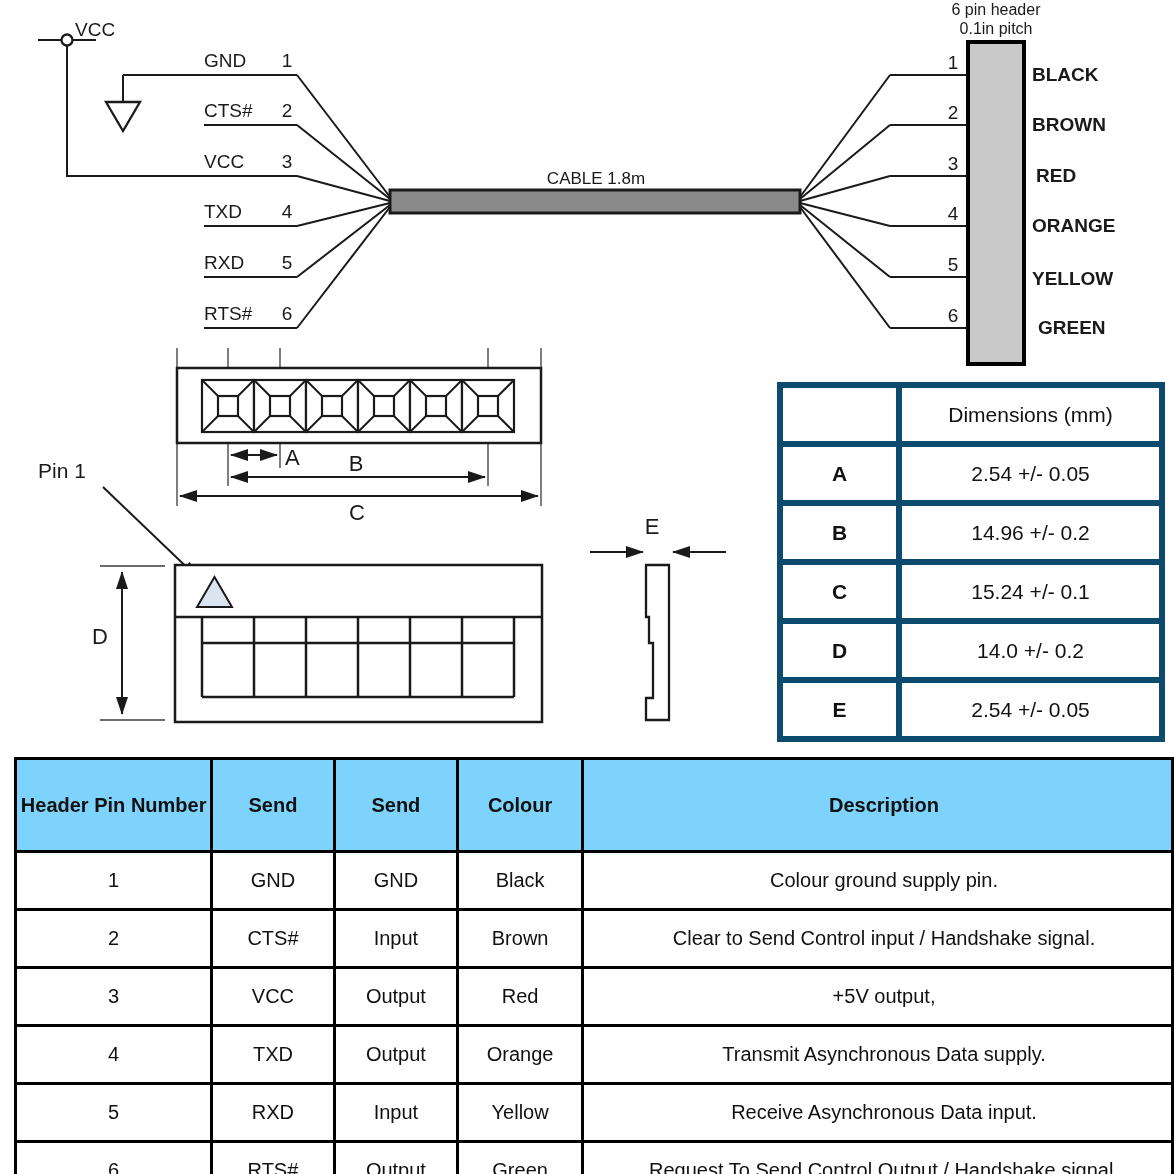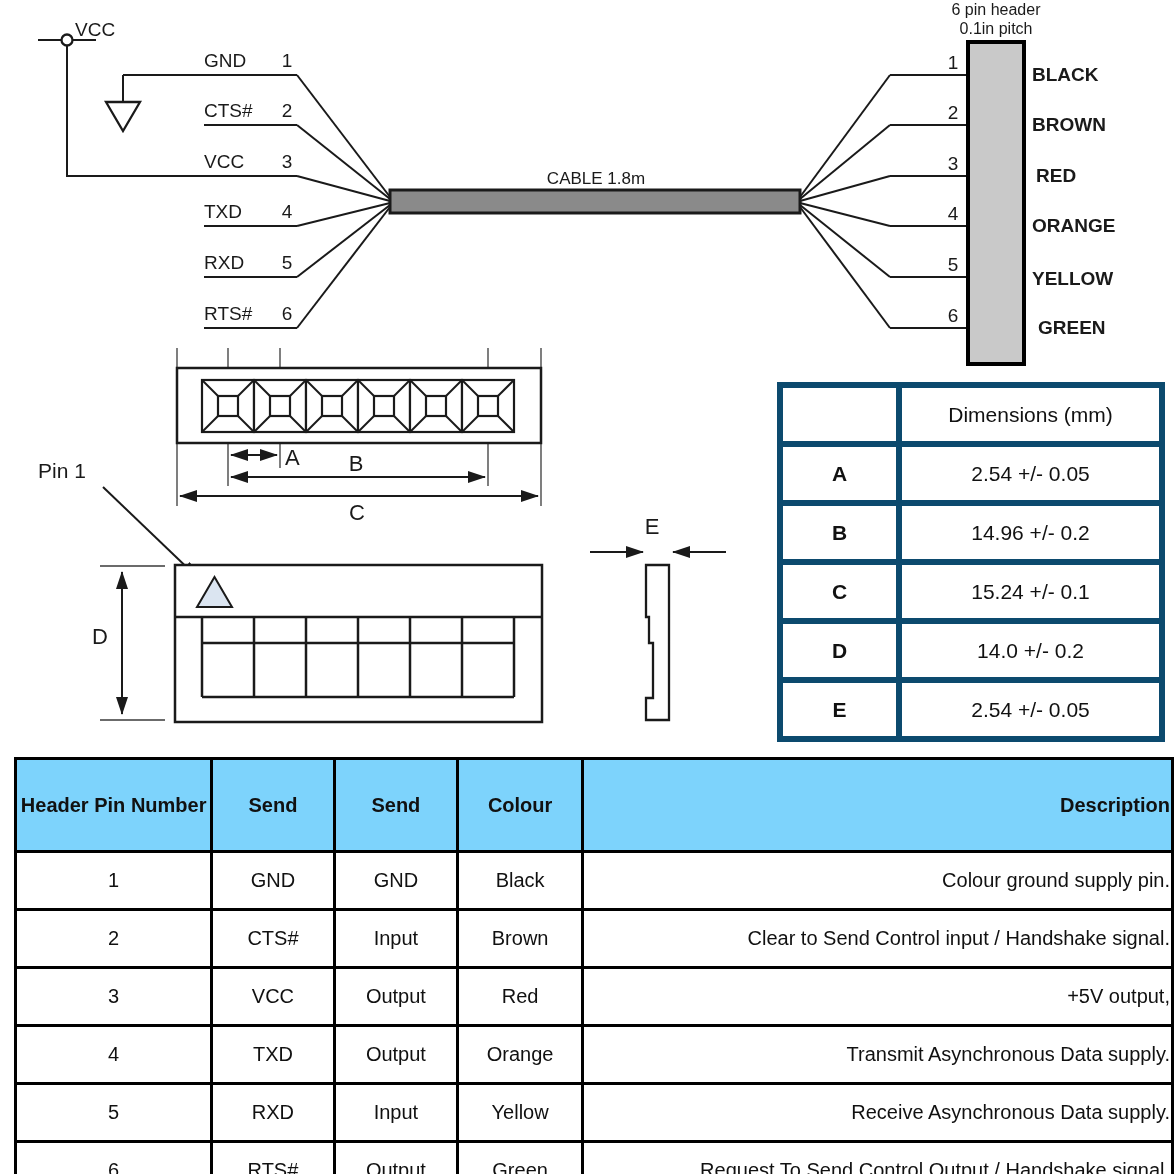--- a/index.html
+++ b/index.html
@@ -31,21 +31,21 @@
   
   .pin-table{position:absolute;left:14px;top:757px;border-collapse:collapse;
              font-size:20px;table-layout:fixed;}
   .pin-table td,.pin-table th{border:3px solid #000;text-align:center;
              vertical-align:middle;background:#fff;height:53px;}
   .pin-table th{background:#7dd3fc;font-weight:bold;height:88px;line-height:1.55;}
   .pin-table .col-pin{width:196px;}
   .pin-table .col-name{width:120px;}
   .pin-table .col-type{width:121px;}
   .pin-table .col-colour{width:122px;}
-  .pin-table .col-desc{width:590px;text-align:right;padding-left:14px;}
+  .pin-table .col-desc{width:590px;text-align:center;padding-left:14px;}
 </style>
 </head>
 <body>
 
 <div class="page">
 
 <svg width="1174" height="757" viewBox="0 0 1174 757">
   <defs>
     <marker id="arr" markerUnits="userSpaceOnUse" markerWidth="18" markerHeight="12" refX="17" refY="6" orient="auto-start-reverse">
       <polygon points="0,0 18,6 0,12" fill="#1a1a1a"></polygon>
@@ -270,21 +270,21 @@
     <td class="col-name">TXD</td>
     <td class="col-type">Output</td>
     <td class="col-colour">Orange</td>
     <td class="col-desc">Transmit Asynchronous Data supply.</td>
   </tr>
   <tr>
     <td class="col-pin">5</td>
     <td class="col-name">RXD</td>
     <td class="col-type">Input</td>
     <td class="col-colour">Yellow</td>
-    <td class="col-desc">Receive Asynchronous Data supply.</td>
+    <td class="col-desc">Receive Asynchronous Data input.</td>
   </tr>
   <tr>
     <td class="col-pin">6</td>
     <td class="col-name">RTS#</td>
     <td class="col-type">Output</td>
     <td class="col-colour">Green</td>
     <td class="col-desc">Request To Send Control Output / Handshake signal.</td>
   </tr>
 </tbody>
     </table>

